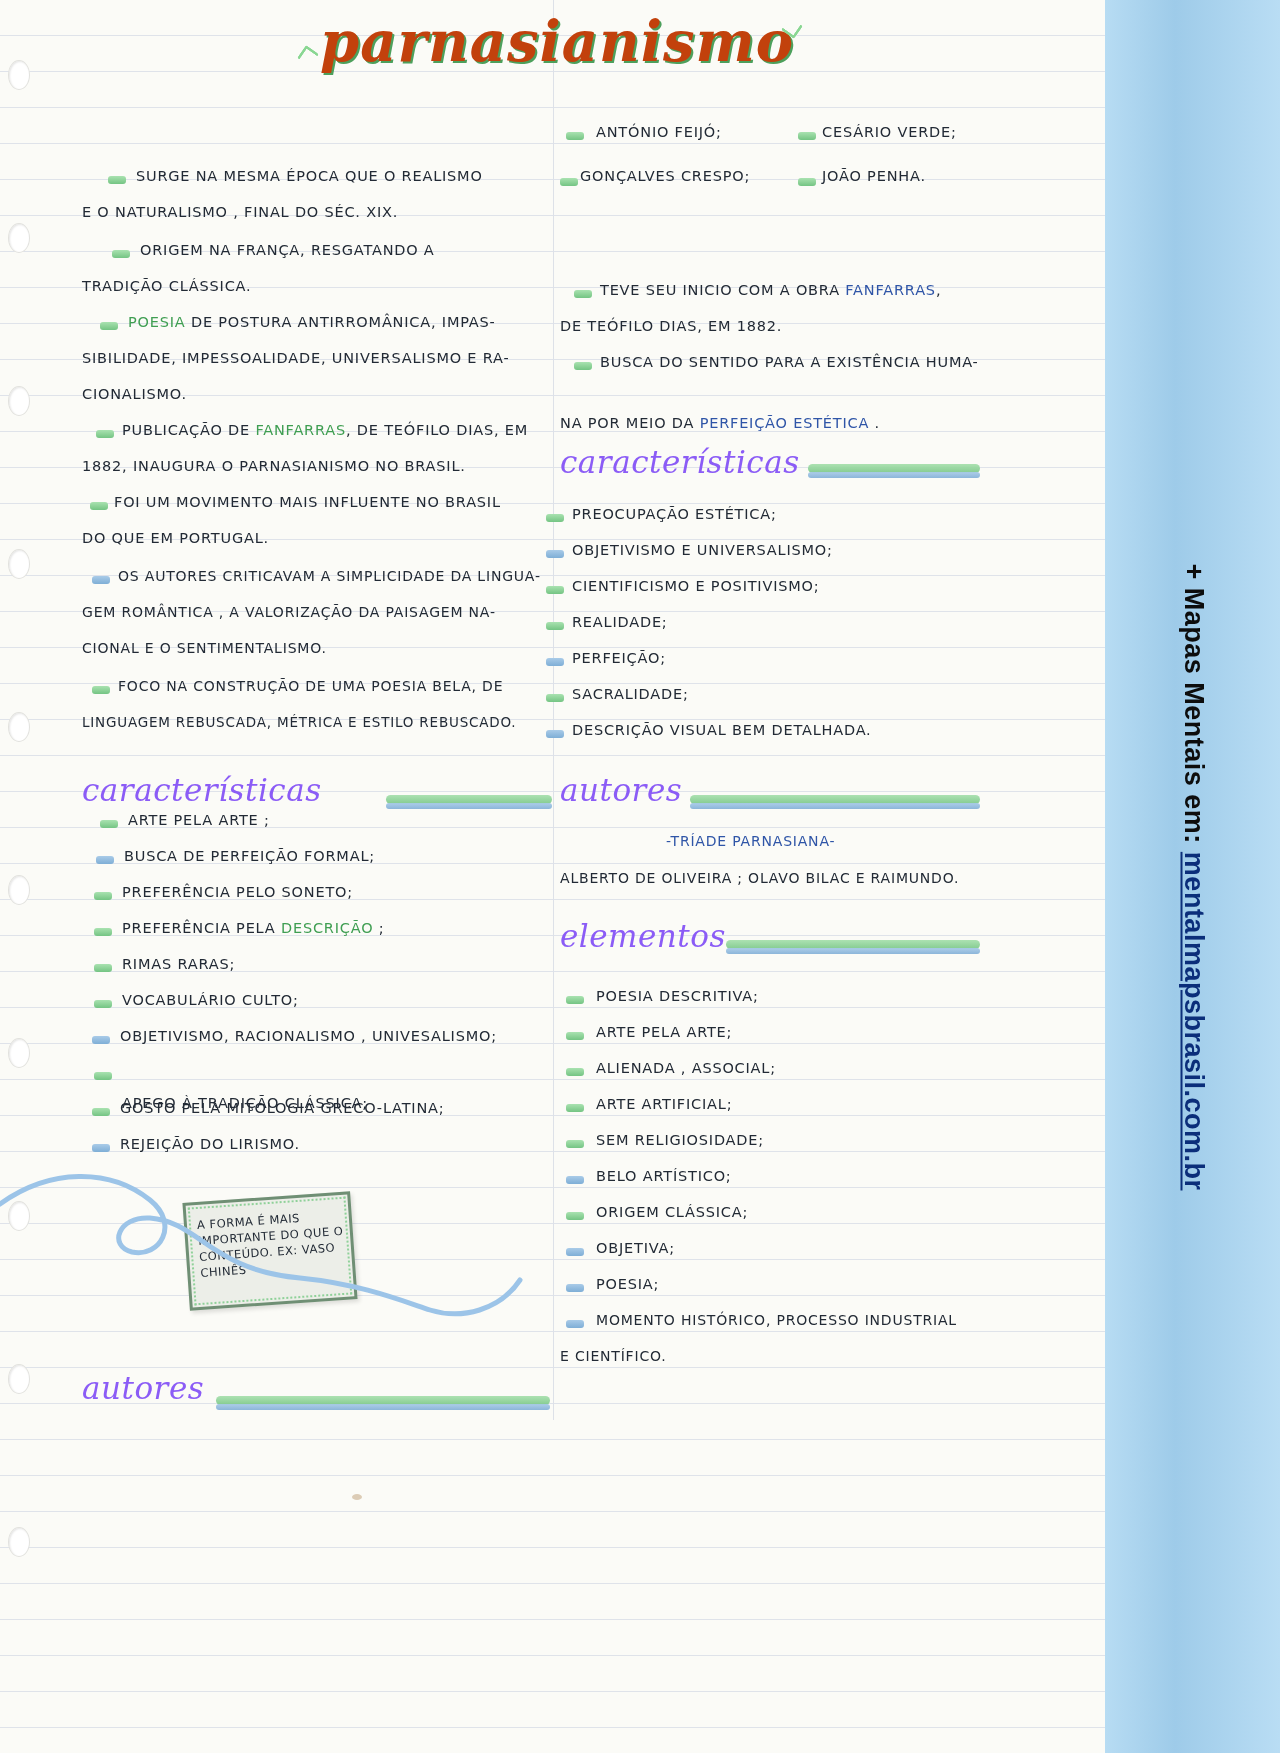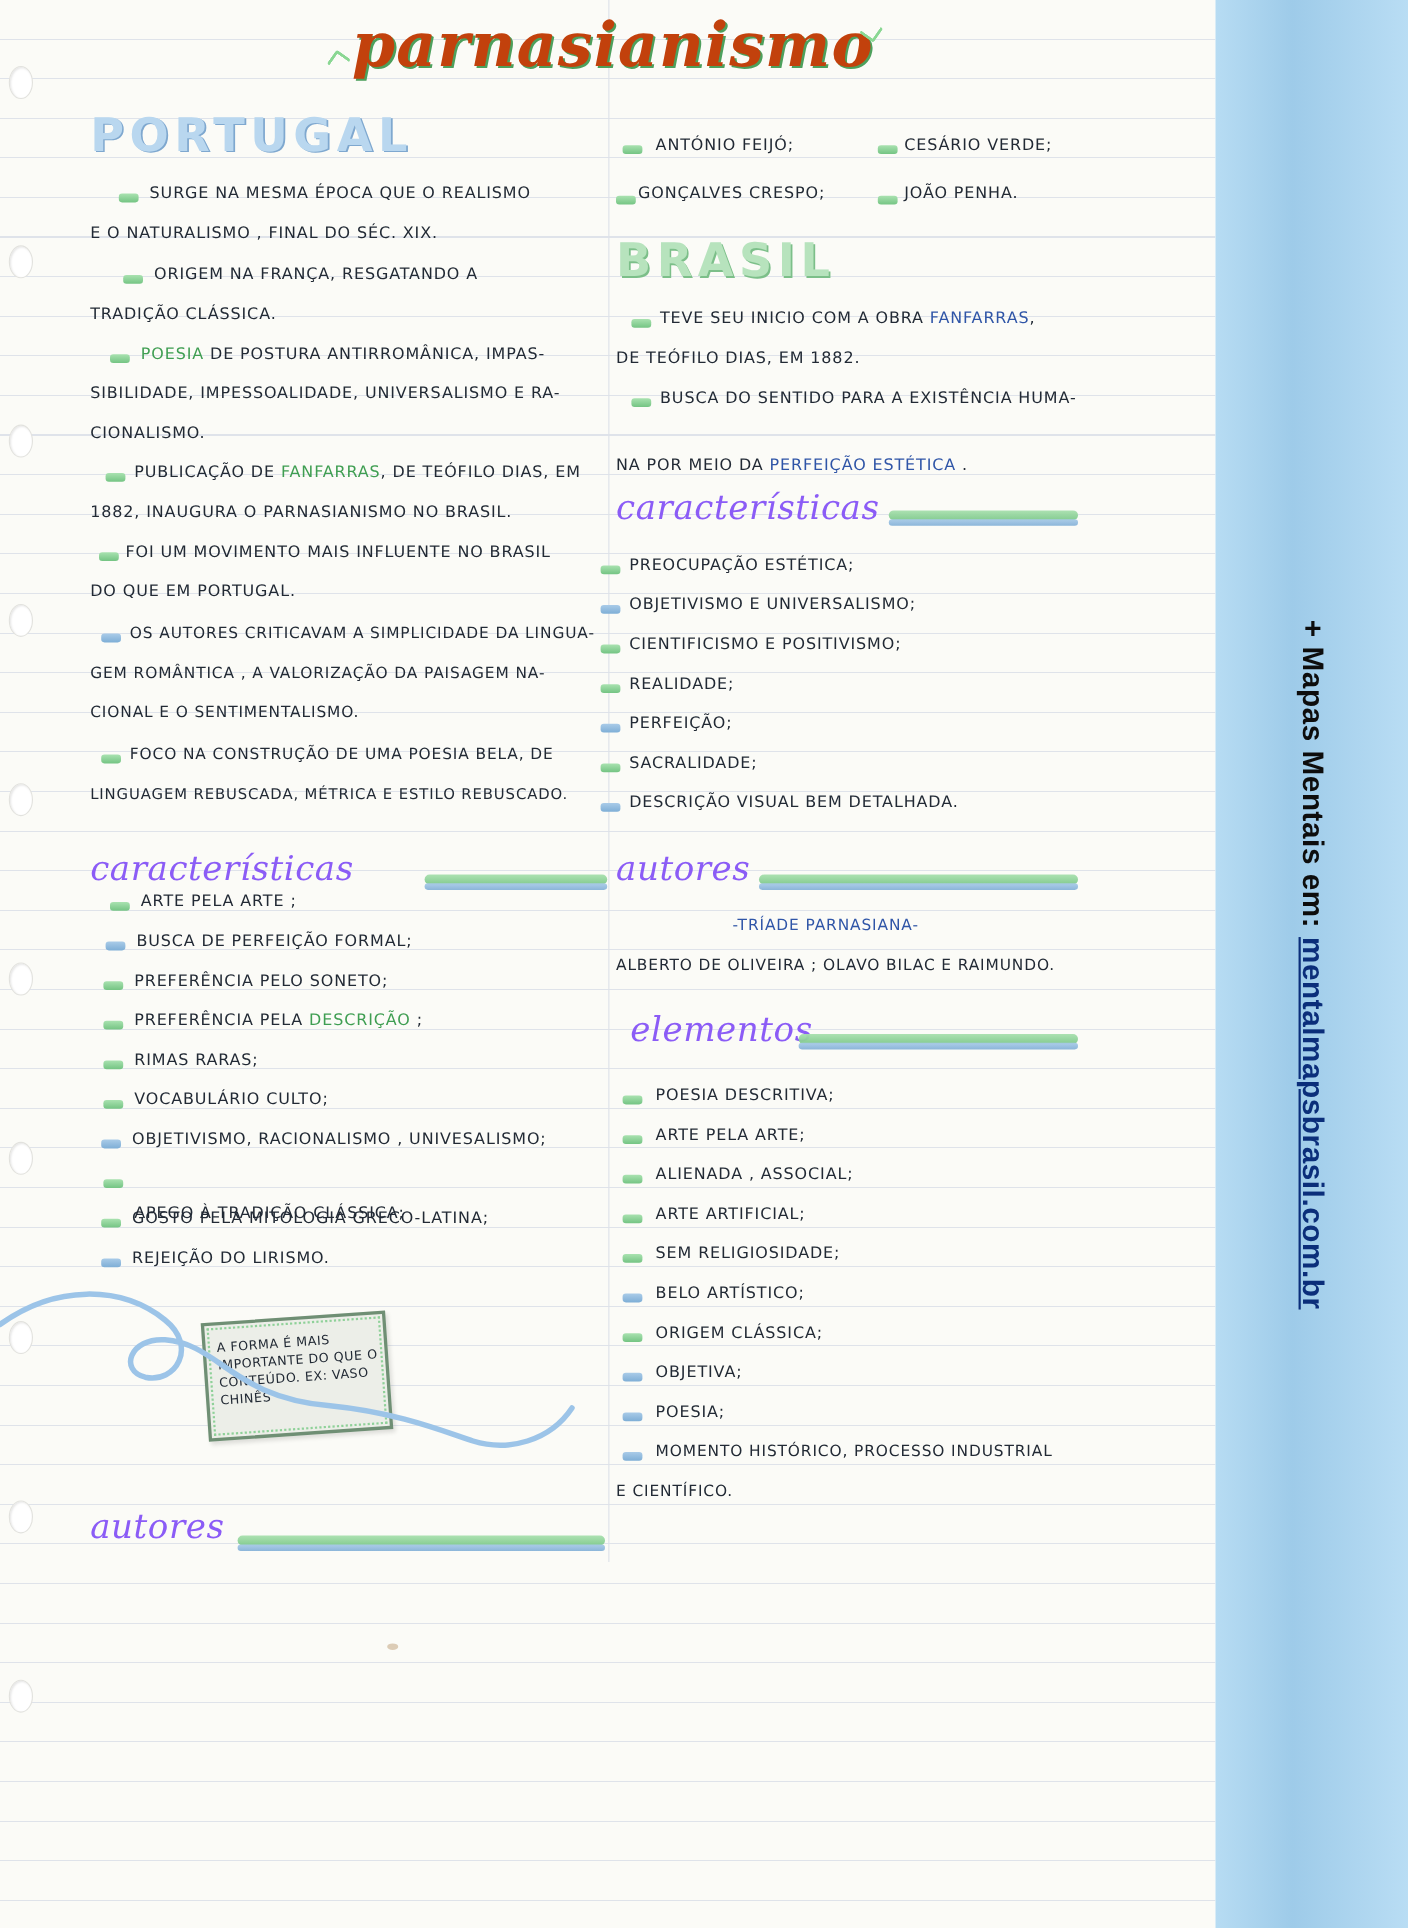--- a/index.html
+++ b/index.html
@@ -198,21 +198,20 @@
 
     <div id="main-title" class="title-script">parnasianismo</div>
 
     <div class="swoosh" style="left:300px; top:48px; width:16px; height:16px;
          border-left:3px solid #8ad793; border-top:3px solid #8ad793;
          transform:rotate(35deg); border-radius:3px;"></div>
     <div class="swoosh" style="left:784px; top:20px; width:16px; height:16px;
          border-left:3px solid #8ad793; border-top:3px solid #8ad793;
          transform:rotate(-145deg); border-radius:3px;"></div>
 
-    <div id="portugal-title" class="sec-title-block">PORTUGAL</div>
 
     <div class="bullet" style="left:108px; top:176px;"></div>
     <div class="line hand" style="left:136px; top:168px;">SURGE NA MESMA ÉPOCA QUE O REALISMO</div>
     <div class="line hand" style="left:82px; top:204px;">E O NATURALISMO , FINAL DO SÉC. XIX.</div>
 
     <div class="bullet" style="left:112px; top:250px;"></div>
     <div class="line hand" style="left:140px; top:242px;">ORIGEM NA FRANÇA, RESGATANDO A</div>
     <div class="line hand" style="left:82px; top:278px;">TRADIÇÃO CLÁSSICA.</div>
 
     <div class="bullet" style="left:100px; top:322px;"></div>
@@ -288,21 +287,20 @@
     <div class="bullet" style="left:566px; top:132px;"></div>
     <div class="line hand" style="left:596px; top:124px;">ANTÓNIO FEIJÓ;</div>
     <div class="bullet" style="left:798px; top:132px;"></div>
     <div class="line hand" style="left:822px; top:124px;">CESÁRIO VERDE;</div>
 
     <div class="bullet" style="left:560px; top:178px;"></div>
     <div class="line hand" style="left:580px; top:168px;">GONÇALVES CRESPO;</div>
     <div class="bullet" style="left:798px; top:178px;"></div>
     <div class="line hand" style="left:822px; top:168px;">JOÃO PENHA.</div>
 
-    <div id="brasil-title" class="sec-title-block">BRASIL</div>
 
     <div class="bullet" style="left:574px; top:290px;"></div>
     <div class="line hand" style="left:600px; top:282px;"><span>TEVE SEU INICIO COM A OBRA </span><span class="hl-blue">FANFARRAS</span><span>,</span></div>
     <div class="line hand" style="left:560px; top:318px;">DE TEÓFILO DIAS, EM 1882.</div>
 
     <div class="bullet" style="left:574px; top:362px;"></div>
     <div class="line hand" style="left:600px; top:354px;">BUSCA DO SENTIDO PARA A EXISTÊNCIA HUMA-</div>
     <div class="line hand" style="left:560px; top:390px;margin-top:25px;"><span>NA POR MEIO DA </span><span class="hl-blue">PERFEIÇÃO ESTÉTICA</span><span> .</span></div>
 
     <div class="script-head" style="left:560px; top:444px;">características</div>
@@ -330,21 +328,21 @@
     <div class="bullet blue" style="left:546px; top:730px;"></div>
     <div class="line hand" style="left:572px; top:722px;">DESCRIÇÃO VISUAL BEM DETALHADA.</div>
 
     <div class="script-head" style="left:560px; top:772px;">autores</div>
     <div class="underline-bar" style="left:690px; top:795px; width:290px;"></div>
     <div class="underline-bar blue" style="left:690px; top:803px; width:290px; height:6px;"></div>
 
     <div class="line hand hl-blue" style="left:666px; top:833px; font-size:14px;">-TRÍADE PARNASIANA-</div>
     <div class="line hand" style="left:560px; top:870px; font-size:14px;">ALBERTO DE OLIVEIRA ; OLAVO BILAC E RAIMUNDO.</div>
 
-    <div class="script-head" style="left:560px; top:918px;margin-left:13px;">elementos</div>
+    <div class="script-head" style="left:560px; top:918px;">elementos</div>
     <div class="underline-bar" style="left:726px; top:940px; width:254px;"></div>
     <div class="underline-bar blue" style="left:726px; top:948px; width:254px; height:6px;"></div>
 
     <div class="bullet" style="left:566px; top:996px;"></div>
     <div class="line hand" style="left:596px; top:988px;">POESIA DESCRITIVA;</div>
 
     <div class="bullet" style="left:566px; top:1032px;"></div>
     <div class="line hand" style="left:596px; top:1024px;">ARTE PELA ARTE;</div>
 
     <div class="bullet" style="left:566px; top:1068px;"></div>

